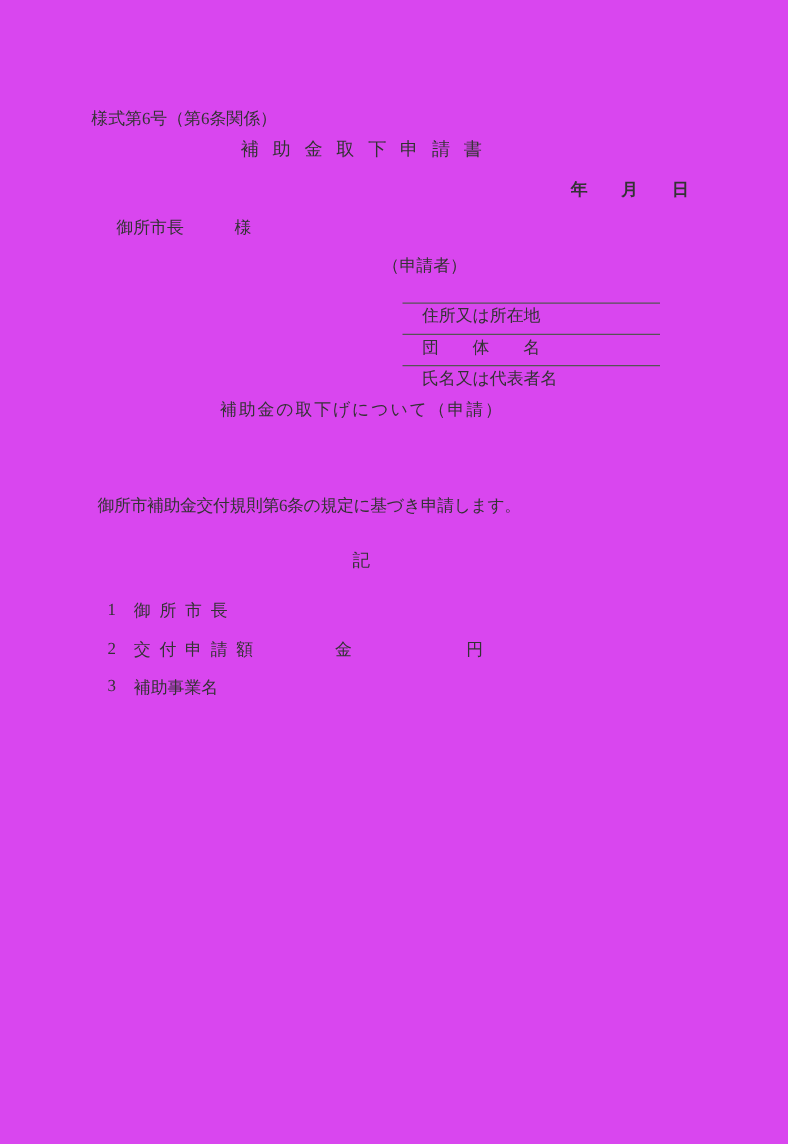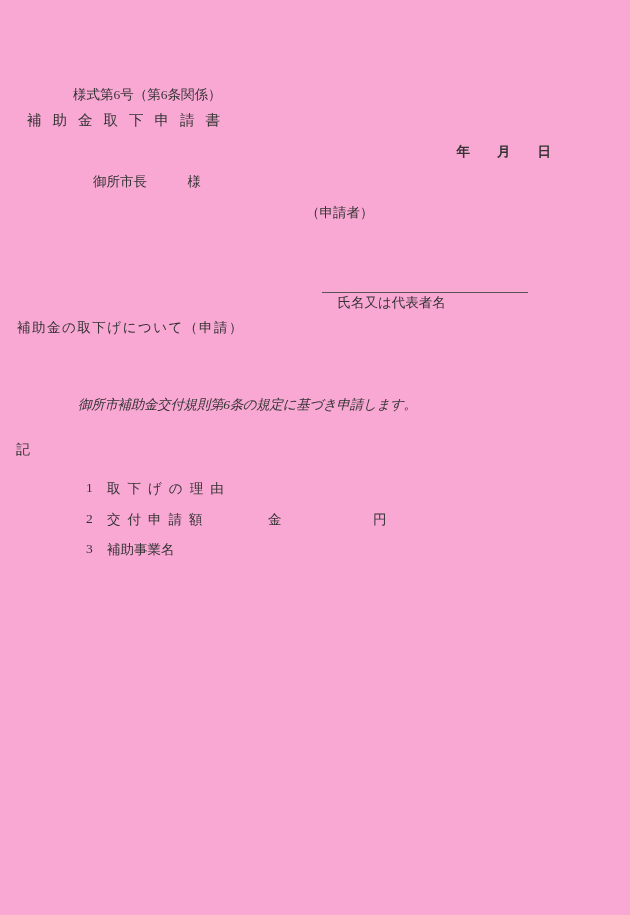--- a/index.html
+++ b/index.html
@@ -4,34 +4,35 @@
 <style>
   html, body {
     margin: 0;
     padding: 0;
     background: #ffffff;
   }
   .page {
     position: relative;
     width: 630px;
     height: 915px;
-    background: #f9a8d4;
+    background: #d946ef;
     overflow: hidden;
     font-family: "Liberation Serif", "DejaVu Serif", serif;
     color: #333333;
     font-size: 13.5px;
   }
   .abs {
     position: absolute;
     line-height: 1.25;
     white-space: pre;
   }
   .center {
-    left: 16px;
+    left: 4px;
     width: 570px;
+    text-align: center;
   }
   .doc-title {
     top: 111px;
     font-size: 14.5px;
     letter-spacing: 11px;
     padding-left: 11px;
     box-sizing: border-box;
   }
   .date-line {
     top: 144px;
@@ -65,21 +66,21 @@
   .field-1 { top: 224px; }
   .field-2 { top: 249px; }
   .field-3 { top: 274px; }
   .subject {
     top: 320px;
     letter-spacing: 1.5px;
     padding-left: 1px;
     box-sizing: border-box;
   }
   .body-line-1 { top: 368px; left: 93px; letter-spacing: -0.8px; }
-  .body-line-2 { top: 397px; left: 78px; letter-spacing: -0.3px; font-style: italic; }
+  .body-line-2 { top: 397px; left: 78px; letter-spacing: -0.3px; }
   .record-mark { top: 441px; font-size: 14px; }
   .row {
     position: absolute;
     left: 0;
     width: 630px;
     height: 20px;
   }
   .row-1 { top: 480px; }
   .row-2 { top: 511px; }
   .row-3 { top: 541px; }
@@ -112,36 +113,42 @@
   <div class="abs form-number">様式第6号（第6条関係）</div>
 
   <div class="abs center doc-title">補助金取下申請書</div>
 
   <div class="abs date-line">年　　月　　日</div>
 
   <div class="abs addressee">御所市長　　　様</div>
 
   <div class="abs applicant-label">（申請者）</div>
 
+  <div class="field field-1">
+    <span>住所又は所在地</span>
+  </div>
 
+  <div class="field field-2">
+    <span>団　　体　　名</span>
+  </div>
 
   <div class="field field-3">
     <span>氏名又は代表者名</span>
   </div>
 
   <div class="abs center subject">補助金の取下げについて（申請）</div>
 
 
   <div class="abs body-line-2">御所市補助金交付規則第6条の規定に基づき申請します。</div>
 
   <div class="abs center record-mark">記</div>
 
   <div class="row row-1">
     <span class="no">1</span>
-    <span class="label spaced">取下げの理由</span>
+    <span class="label spaced">御所市長</span>
   </div>
 
   <div class="row row-2">
     <span class="no">2</span>
     <span class="label spaced">交付申請額</span>
     <span class="amount-prefix">金</span>
     <span class="amount-suffix">円</span>
   </div>
 
   <div class="row row-3">

